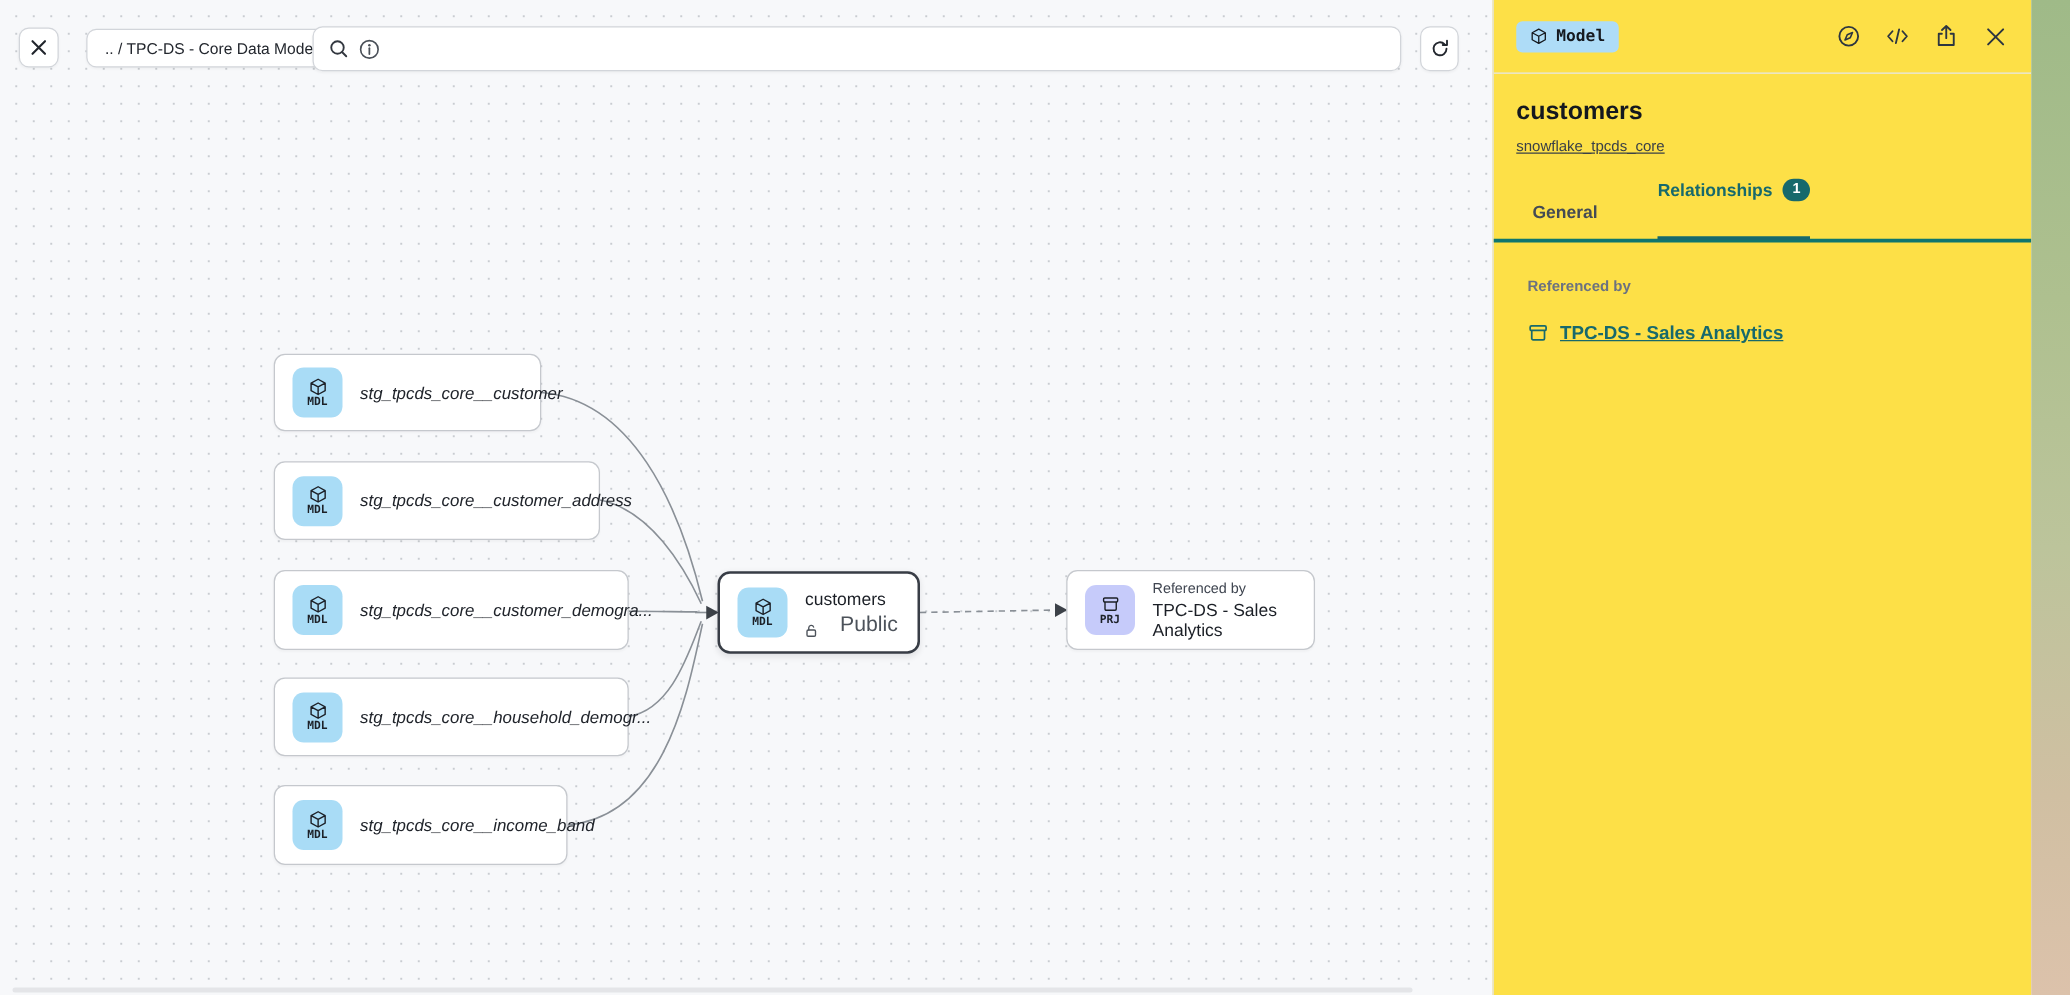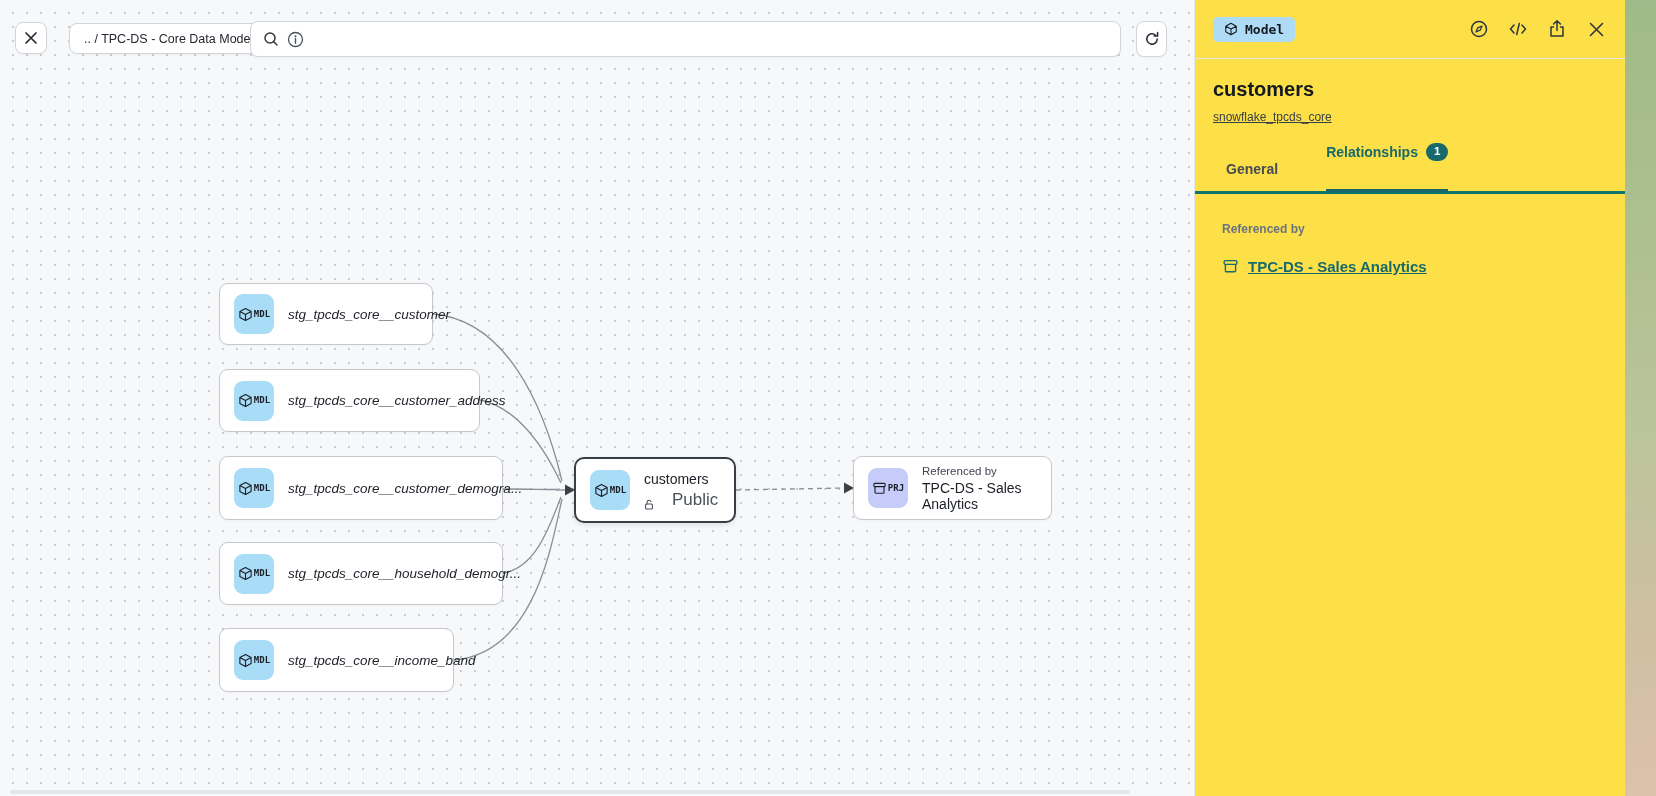--- a/index.html
+++ b/index.html
@@ -45,21 +45,21 @@
   .btn-refresh { left:1136px; top:21px; width:31px; height:36px; }
   
   .node {
     position:absolute; background:#fff; border:1px solid #c5c8cd; border-radius:9px;
     display:flex; align-items:center; gap:14px; padding:0 14px; cursor:pointer;
     box-shadow:0 1px 2px rgba(20,24,31,.03);
   }
   .node.selected { border:2px solid #383d46; border-radius:10px; box-shadow:0 2px 5px rgba(20,24,31,.10); }
   .node-badge {
     width:40px; height:40px; border-radius:9px; flex:0 0 40px;
-    display:flex; flex-direction:row; align-items:center; justify-content:center; gap:1px;
+    display:flex; flex-direction:column; align-items:center; justify-content:center; gap:1px;
   }
   .node-badge.mdl { background:#a9dcf6; }
   .node-badge.prj { background:#c6cbfa;align-items:center; }
   .node-badge .badge-code { font-family:"DejaVu Sans Mono",monospace; font-size:9px; font-weight:700; color:#1c2027; line-height:1; }
   .node-label { font-size:13.5px; color:#20242b; white-space:nowrap;font-style:italic; }
   .node-col { display:flex; flex-direction:column; gap:3px; }
   .node-title { font-size:14px; color:#1b1f26; }
   .node-sub { display:flex; align-items:flex-end; gap:18px; font-size:17px; color:#4c525a; }
   .node-eyebrow { font-size:11.5px; color:#3f4550; }
   

